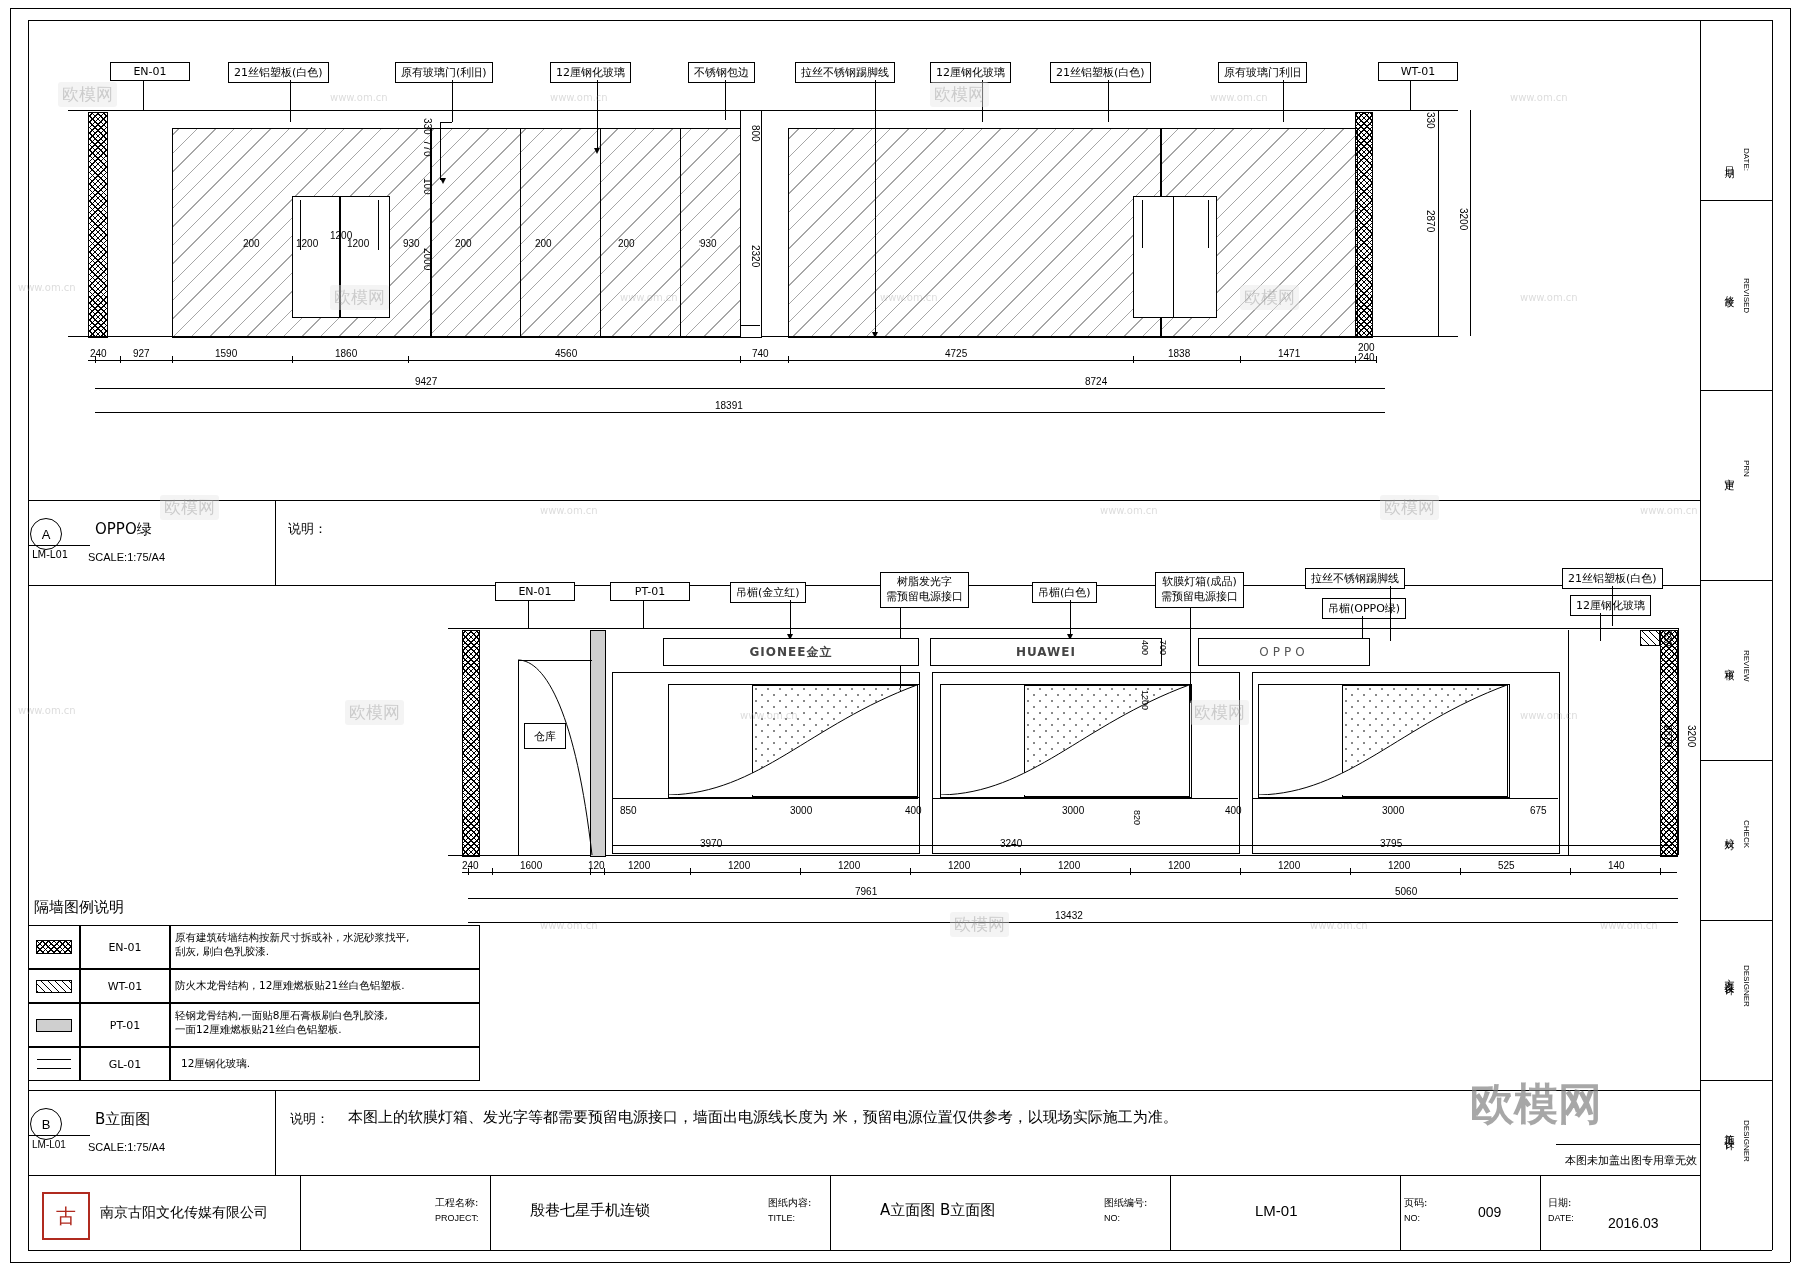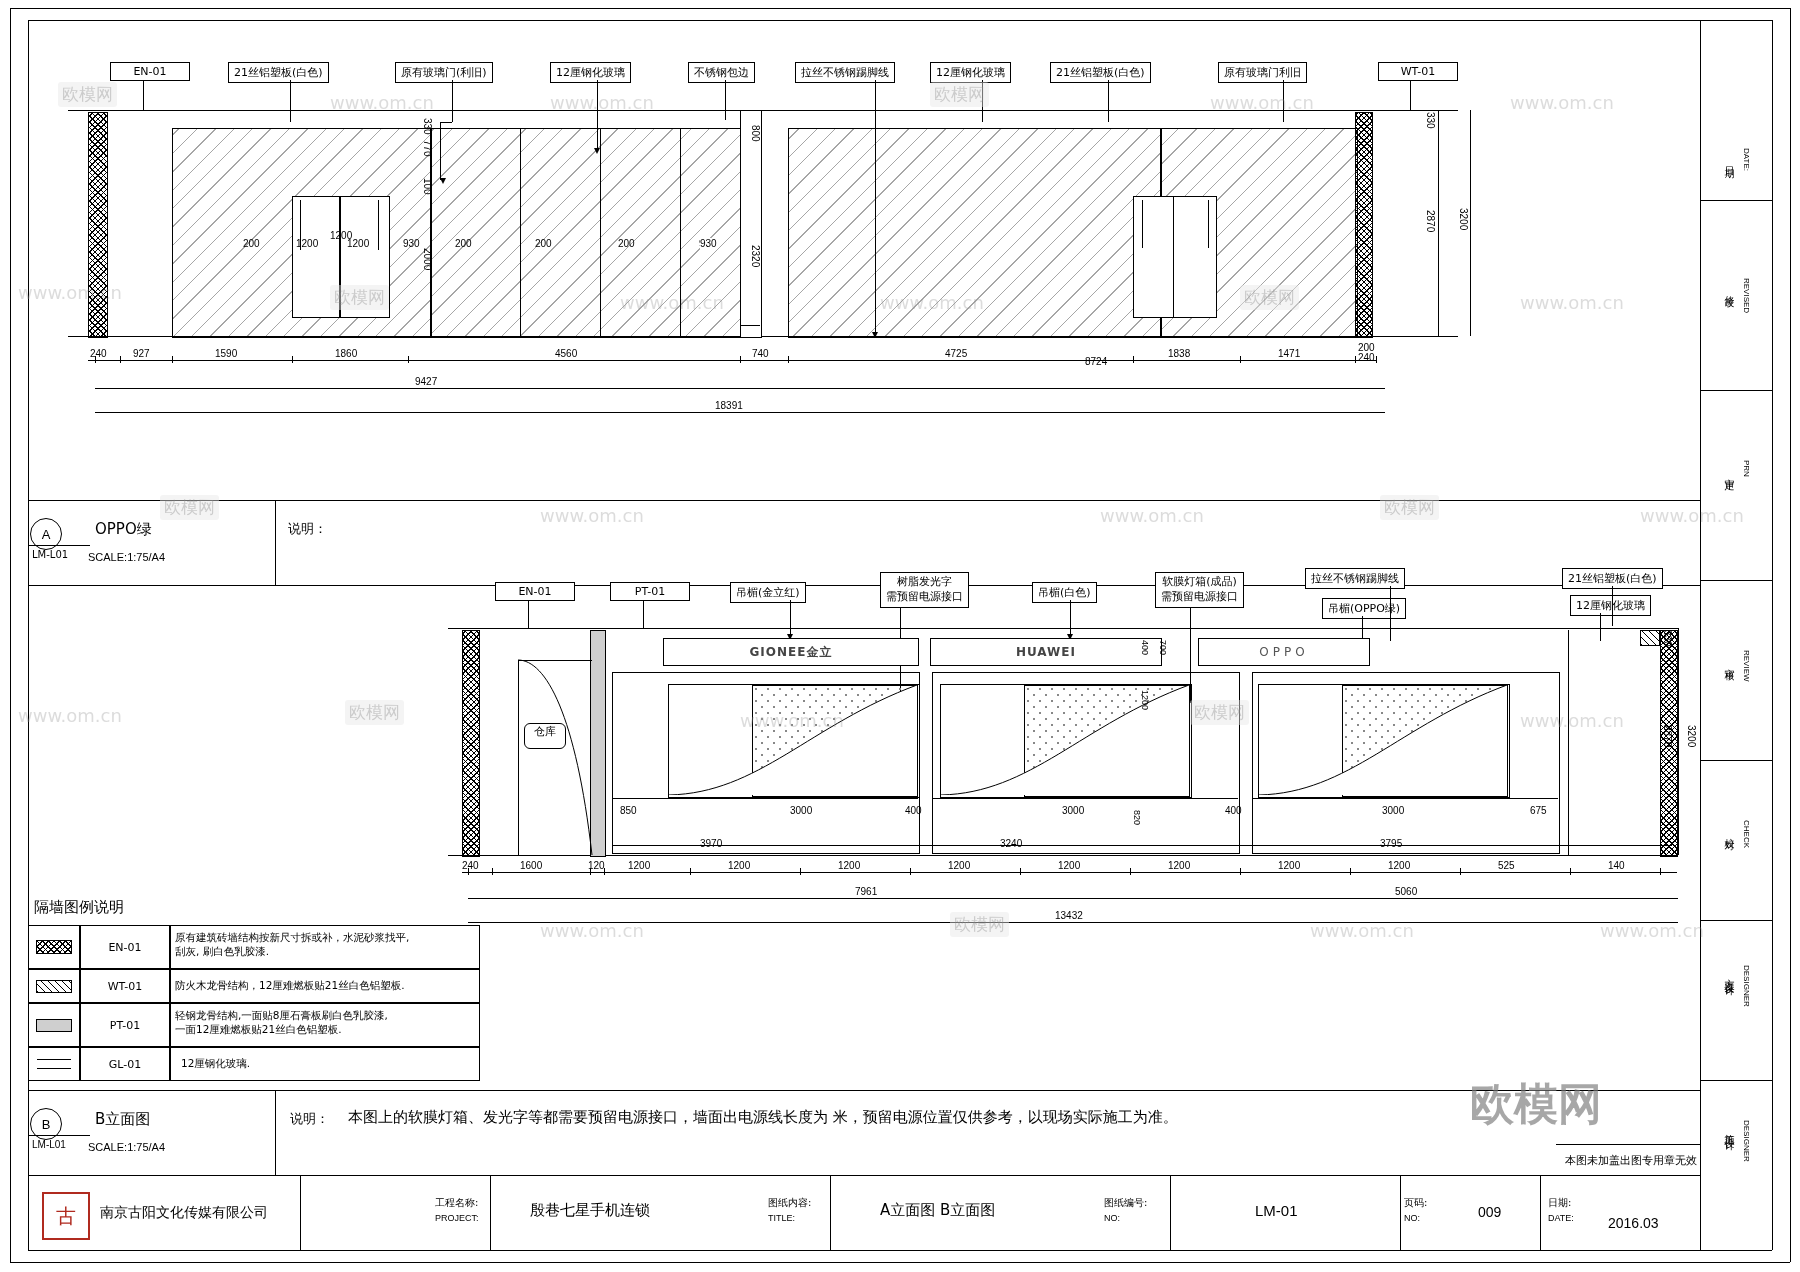--- a/index.html
+++ b/index.html
@@ -15,21 +15,21 @@
   .lead{position:absolute;background:#000;width:1px;}
   .leadh{position:absolute;background:#000;height:1px;}
   .hatch-en{background:
      repeating-linear-gradient(45deg,#000 0 1px,transparent 1px 4px),
      repeating-linear-gradient(-45deg,#000 0 1px,transparent 1px 4px);
      border:1px solid #000;}
   .hatch-wt{background:repeating-linear-gradient(45deg,#000 0 1px,transparent 1px 5px);border:1px solid #000;}
   .hatch-pt{background:#cfcfcf;border:1px solid #000;}
   .glass{background:repeating-linear-gradient(-45deg,rgba(0,0,0,.35) 0 1px,transparent 1px 13px);border:1px solid #000;}
   .panelborder{border:1px solid #000;}
-  .wm{position:absolute;color:rgba(150,150,150,.33);font-size:18px;font-family:"DejaVu Sans",sans-serif;white-space:nowrap;pointer-events:none;}
+  .wm{position:absolute;color:rgba(150,150,150,.33);font-size:10px;font-family:"DejaVu Sans",sans-serif;white-space:nowrap;pointer-events:none;}
   .wmbox{position:absolute;color:rgba(140,140,140,.38);font-size:17px;font-family:"DejaVu Sans",sans-serif;border-radius:3px;padding:1px 4px;background:rgba(230,230,230,.45);}
   .vert{writing-mode:vertical-rl;text-orientation:upright;font-size:10px;font-family:"DejaVu Sans",sans-serif;letter-spacing:2px;}
   .circletag{position:absolute;border:1px solid #000;border-radius:50%;width:30px;height:30px;display:flex;align-items:center;justify-content:center;font-size:13px;}
   .legendcell{position:absolute;border:1px solid #000;box-sizing:border-box;font-size:11px;font-family:"DejaVu Sans",sans-serif;display:flex;align-items:center;padding-left:4px;}
   .tick{position:absolute;background:#000;width:1px;height:7px;}
   .arrowdown{position:absolute;width:0;height:0;border-left:3px solid transparent;border-right:3px solid transparent;border-top:6px solid #000;}
   .brandbox{position:absolute;border:1px solid #000;display:flex;align-items:center;justify-content:center;font-size:12px;font-family:"DejaVu Sans",sans-serif;background:#fff;}
   .patt{background:
     radial-gradient(circle at 3px 3px, #888 1.2px, transparent 1.4px),
     radial-gradient(circle at 9px 9px, #888 1.2px, transparent 1.4px);
@@ -189,21 +189,21 @@
   <div class="dimtxt" style="left:335px;top:348px;">1860</div>
   <div class="dimtxt" style="left:555px;top:348px;">4560</div>
   <div class="dimtxt" style="left:752px;top:348px;">740</div>
   <div class="dimtxt" style="left:945px;top:348px;">4725</div>
   <div class="dimtxt" style="left:1168px;top:348px;">1838</div>
   <div class="dimtxt" style="left:1278px;top:348px;">1471</div>
   <div class="dimtxt" style="left:1358px;top:342px;">200</div>
   <div class="dimtxt" style="left:1358px;top:352px;">240</div>
 
   <div class="dimtxt" style="left:415px;top:376px;">9427</div>
-  <div class="dimtxt" style="left:1085px;top:356px;">8724</div>
+  <div class="dimtxt" style="left:1085px;top:376px;">8724</div>
   <div class="dimtxt" style="left:715px;top:400px;">18391</div>
 
   <div class="ln v" style="left:1438px;top:110px;height:226px;"></div>
   <div class="ln v" style="left:1470px;top:110px;height:226px;"></div>
   <div class="dimtxt" style="left:1425px;top:112px;writing-mode:vertical-rl;">330</div>
   <div class="dimtxt" style="left:1425px;top:210px;writing-mode:vertical-rl;">2870</div>
   <div class="dimtxt" style="left:1458px;top:208px;writing-mode:vertical-rl;">3200</div>
 
   <div class="ln h" style="left:28px;top:500px;width:1672px;"></div>
   <div class="ln h" style="left:28px;top:585px;width:1672px;"></div>
@@ -253,21 +253,21 @@
 
   <div class="hatch-en" style="position:absolute;left:462px;top:630px;width:16px;height:225px;"></div>
   <div class="hatch-pt" style="position:absolute;left:590px;top:630px;width:14px;height:225px;"></div>
   <div class="hatch-en" style="position:absolute;left:1660px;top:630px;width:16px;height:225px;"></div>
 
   <div class="ln" style="left:518px;top:660px;width:1px;height:195px;"></div>
   <div style="position:absolute;left:518px;top:660px;width:74px;height:1px;background:#000;transform-origin:left top;transform:rotate(0deg);"></div>
   <svg style="position:absolute;left:516px;top:655px;" width="80" height="205">
     <path d="M2,5 C30,5 60,60 76,200" fill="none" stroke="#000" stroke-width="1"></path>
   </svg>
-  <div class="panelborder" style="position:absolute;left:524px;top:723px;width:40px;height:24px;background:#fff;display:flex;align-items:flex-start;justify-content:center;font-size:11px;font-family:'DejaVu Sans',sans-serif;border-radius:6px;">
+  <div class="panelborder" style="position:absolute;left:524px;top:723px;width:40px;height:24px;background:#fff;display:flex;align-items:center;justify-content:center;font-size:11px;font-family:'DejaVu Sans',sans-serif;">
     <span>仓库</span>
   </div>
 
   <div class="brandbox" style="left:663px;top:638px;width:254px;height:26px;">
     <span style="color:#444;font-weight:bold;letter-spacing:1px;">GIONEE金立</span>
   </div>
   <div class="brandbox" style="left:930px;top:638px;width:230px;height:26px;">
     <span style="color:#444;font-weight:bold;letter-spacing:1px;">HUAWEI</span>
   </div>
   <div class="brandbox" style="left:1198px;top:638px;width:170px;height:26px;">

